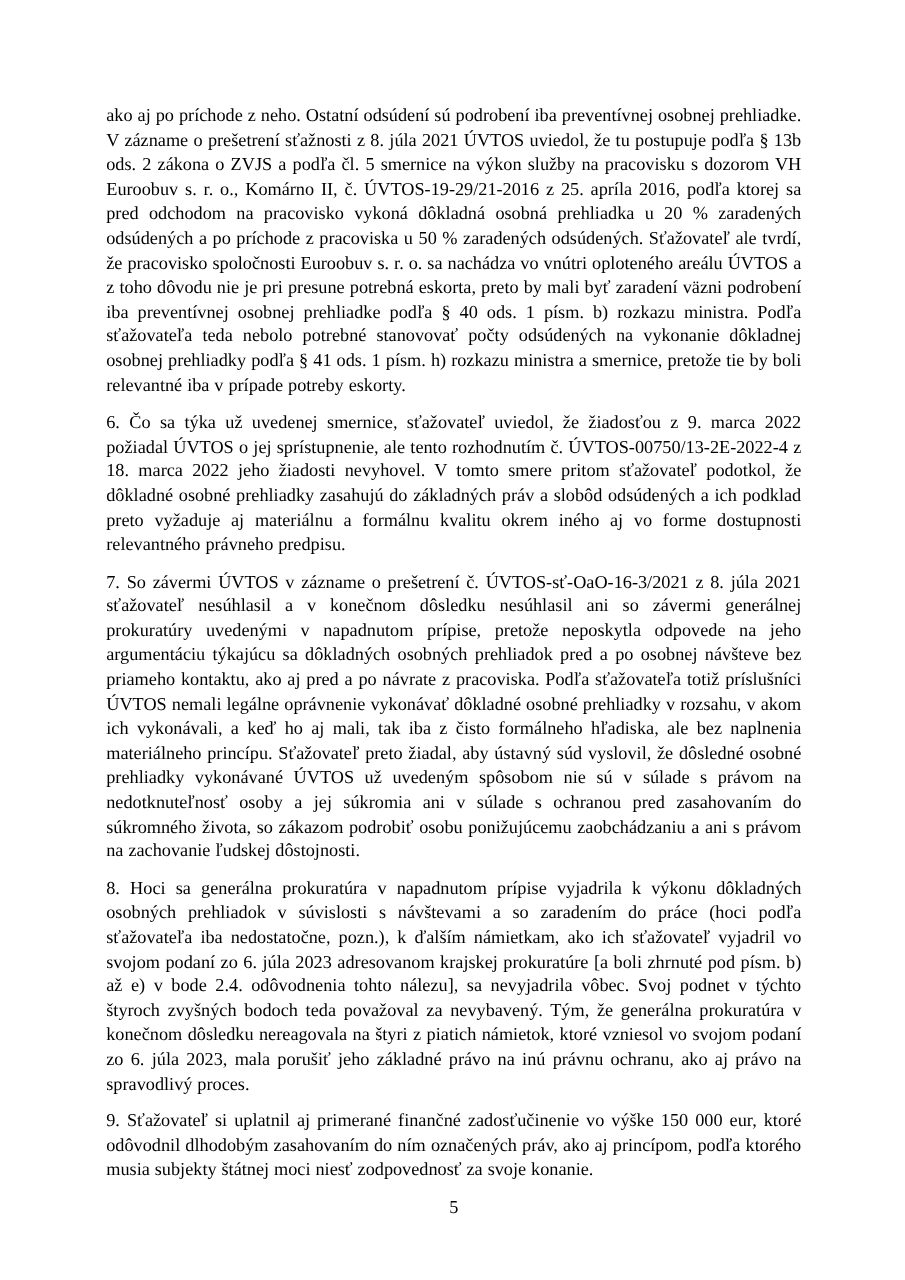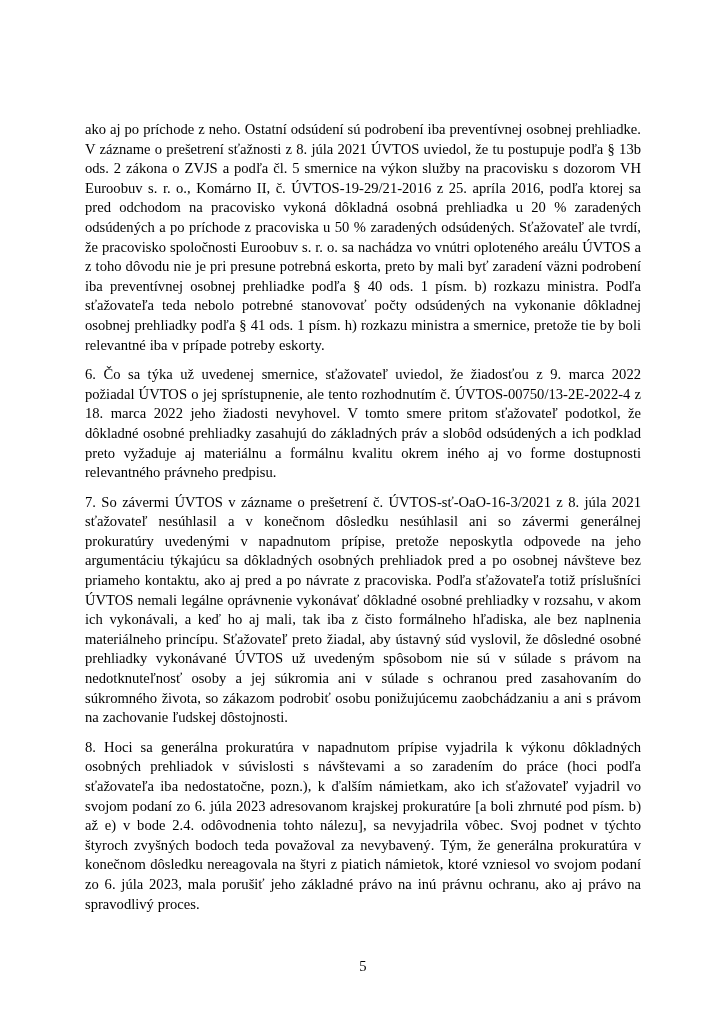--- a/index.html
+++ b/index.html
@@ -15,21 +15,20 @@
     font-family: "Liberation Serif", "DejaVu Serif", serif;
     color: #000000;
     overflow: hidden;
     margin: 0 auto;
   }
   .content {
     position: absolute;
     left: 85px;
     top: 84px;
     width: 556px;
-    margin-top: 36px;
   }
   .content p {
     margin: 0 0 10px 0;
     font-size: 14.6px;
     line-height: 19.6px;
     text-align: justify;
     text-justify: inter-word;
     word-spacing: 0.02em;
   }
   .page-number {
@@ -44,15 +43,16 @@
 </style>
 </head>
 <body>
 
 <div class="page">
   <div class="content">
     <p>ako aj po príchode z neho. Ostatní odsúdení sú podrobení iba preventívnej osobnej prehliadke. V zázname o prešetrení sťažnosti z 8. júla 2021 ÚVTOS uviedol, že tu postupuje podľa § 13b ods. 2 zákona o ZVJS a podľa čl. 5 smernice na výkon služby na pracovisku s dozorom VH Euroobuv s. r. o., Komárno II, č. ÚVTOS-19-29/21-2016 z 25. apríla 2016, podľa ktorej sa pred odchodom na pracovisko vykoná dôkladná osobná prehliadka u 20 % zaradených odsúdených a po príchode z pracoviska u 50 % zaradených odsúdených. Sťažovateľ ale tvrdí, že pracovisko spoločnosti Euroobuv s. r. o. sa nachádza vo vnútri oploteného areálu ÚVTOS a z toho dôvodu nie je pri presune potrebná eskorta, preto by mali byť zaradení väzni podrobení iba preventívnej osobnej prehliadke podľa § 40 ods. 1 písm. b) rozkazu ministra. Podľa sťažovateľa teda nebolo potrebné stanovovať počty odsúdených na vykonanie dôkladnej osobnej prehliadky podľa § 41 ods. 1 písm. h) rozkazu ministra a smernice, pretože tie by boli relevantné iba v prípade potreby eskorty.</p>
     <p>6. Čo sa týka už uvedenej smernice, sťažovateľ uviedol, že žiadosťou z 9. marca 2022 požiadal ÚVTOS o jej sprístupnenie, ale tento rozhodnutím č. ÚVTOS-00750/13-2E-2022-4 z 18. marca 2022 jeho žiadosti nevyhovel. V tomto smere pritom sťažovateľ podotkol, že dôkladné osobné prehliadky zasahujú do základných práv a slobôd odsúdených a ich podklad preto vyžaduje aj materiálnu a formálnu kvalitu okrem iného aj vo forme dostupnosti relevantného právneho predpisu.</p>
     <p>7. So závermi ÚVTOS v zázname o prešetrení č. ÚVTOS-sť-OaO-16-3/2021 z 8. júla 2021 sťažovateľ nesúhlasil a v konečnom dôsledku nesúhlasil ani so závermi generálnej prokuratúry uvedenými v napadnutom prípise, pretože neposkytla odpovede na jeho argumentáciu týkajúcu sa dôkladných osobných prehliadok pred a po osobnej návšteve bez priameho kontaktu, ako aj pred a po návrate z pracoviska. Podľa sťažovateľa totiž príslušníci ÚVTOS nemali legálne oprávnenie vykonávať dôkladné osobné prehliadky v rozsahu, v akom ich vykonávali, a keď ho aj mali, tak iba z čisto formálneho hľadiska, ale bez naplnenia materiálneho princípu. Sťažovateľ preto žiadal, aby ústavný súd vyslovil, že dôsledné osobné prehliadky vykonávané ÚVTOS už uvedeným spôsobom nie sú v súlade s právom na nedotknuteľnosť osoby a jej súkromia ani v súlade s ochranou pred zasahovaním do súkromného života, so zákazom podrobiť osobu ponižujúcemu zaobchádzaniu a ani s právom na zachovanie ľudskej dôstojnosti.</p>
     <p>8. Hoci sa generálna prokuratúra v napadnutom prípise vyjadrila k výkonu dôkladných osobných prehliadok v súvislosti s návštevami a so zaradením do práce (hoci podľa sťažovateľa iba nedostatočne, pozn.), k ďalším námietkam, ako ich sťažovateľ vyjadril vo svojom podaní zo 6. júla 2023 adresovanom krajskej prokuratúre [a boli zhrnuté pod písm. b) až e) v bode 2.4. odôvodnenia tohto nálezu], sa nevyjadrila vôbec. Svoj podnet v týchto štyroch zvyšných bodoch teda považoval za nevybavený. Tým, že generálna prokuratúra v konečnom dôsledku nereagovala na štyri z piatich námietok, ktoré vzniesol vo svojom podaní zo 6. júla 2023, mala porušiť jeho základné právo na inú právnu ochranu, ako aj právo na spravodlivý proces.</p>
+    <p>9. Sťažovateľ si uplatnil aj primerané finančné zadosťučinenie vo výške 150 000 eur, ktoré odôvodnil dlhodobým zasahovaním do ním označených práv, ako aj princípom, podľa ktorého musia subjekty štátnej moci niesť zodpovednosť za svoje konanie.</p>
   </div>
   <div class="page-number">5</div>
 </div>
 
 </body></html>

